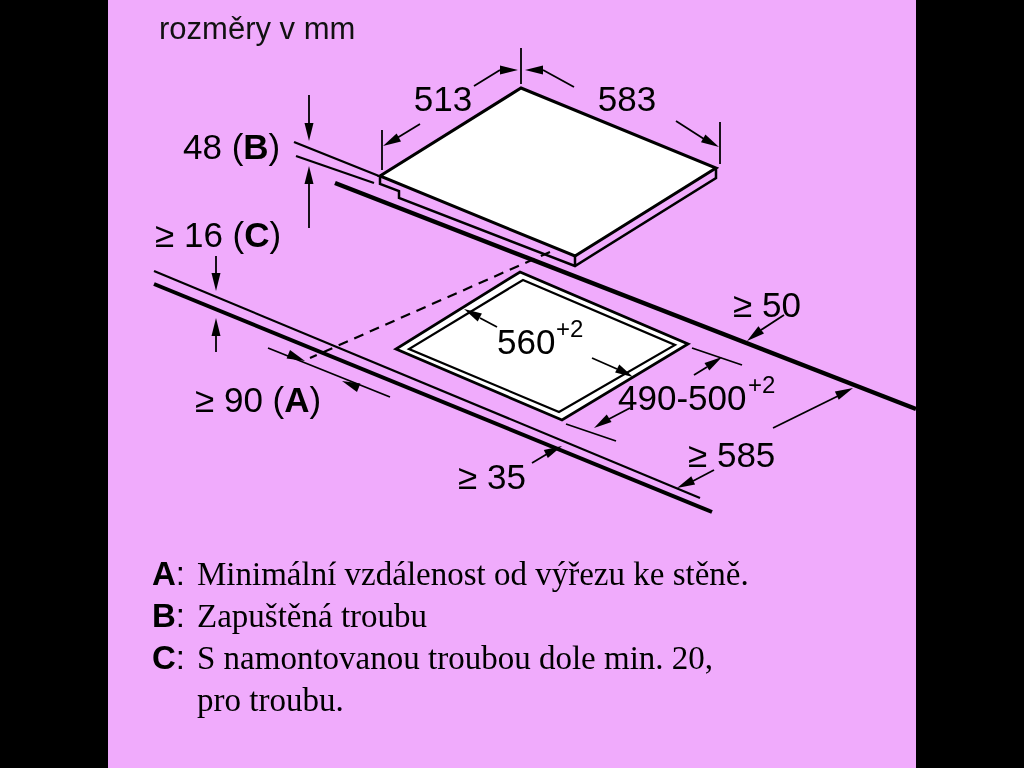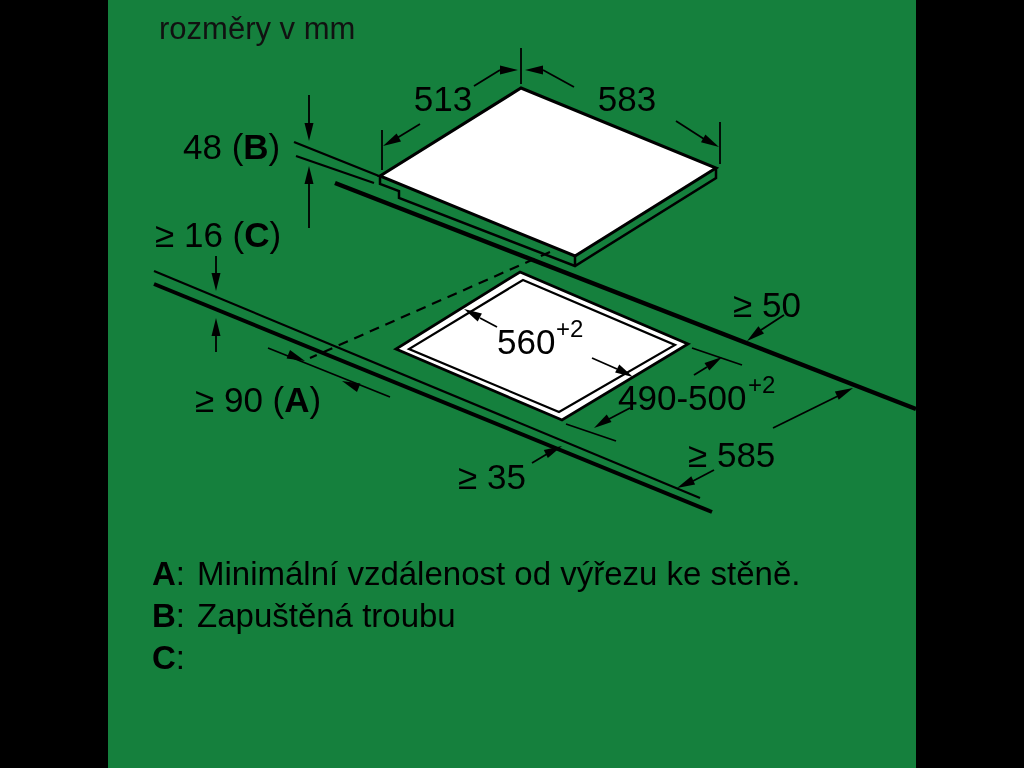--- a/index.html
+++ b/index.html
@@ -1,29 +1,29 @@
 <!DOCTYPE html>
 <html><head>
 <meta charset="utf-8">
 <style>
   html,body{margin:0;padding:0;background:#000;}
-  .stage{position:relative;width:984px;height:768px;background:#15803d;overflow:hidden;
+  .stage{position:relative;width:984px;height:768px;background:#f0abfc;overflow:hidden;
          font-family:"Liberation Sans",sans-serif;color:#000;}
   .bar{position:absolute;top:0;bottom:0;background:#000;}
   .bar.left{left:0;width:108px;}
   .bar.right{left:916px;width:108px;}
   .title{position:absolute;left:159px;top:11px;font-size:31px;color:#111;}
   svg.diagram{position:absolute;left:0;top:0;width:1024px;height:768px;}
   svg.diagram text{font-family:"Liberation Sans",sans-serif;font-size:35px;fill:#000;}
   svg.diagram text.sup{font-size:24px;}
   .legend{position:absolute;left:152px;top:553px;width:700px;font-size:33px;line-height:42px;}
   .lrow{display:flex;}
   .lkey{font-weight:bold;white-space:pre;}
   .lsep{margin-right:12px;white-space:pre;}
-  .llines{flex:1;}
+  .llines{flex:1;font-family:Liberation Serif, serif;}
 </style>
 </head>
 <body>
 
 <div class="stage">
   <div class="bar left"></div>
   <div class="bar right"></div>
 
   <div class="title">rozměry v mm</div>
 
@@ -143,16 +143,18 @@
       <span class="lkey">B</span>
         <span class="lsep">:</span>
       <span class="llines">
         <span>Zapuštěná troubu</span>
       </span>
     </div>
     <div class="lrow">
       <span class="lkey">C</span>
         <span class="lsep">:</span>
       <span class="llines">
+        <div>S namontovanou troubou dole min. 20,</div>
+        <div>pro troubu.</div>
       </span>
     </div>
   </div>
 </div>
 
 </body></html>

